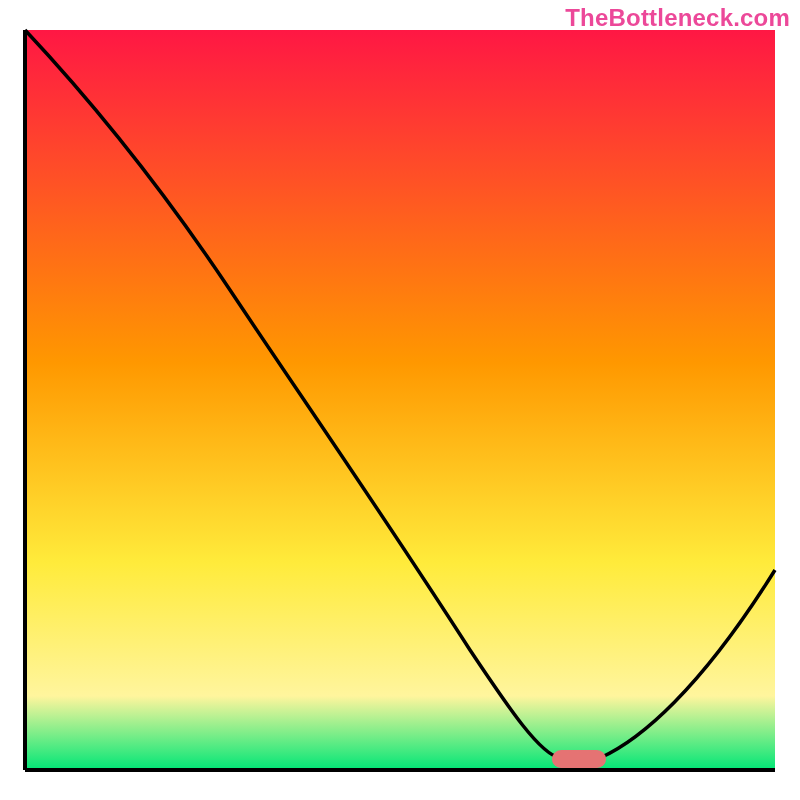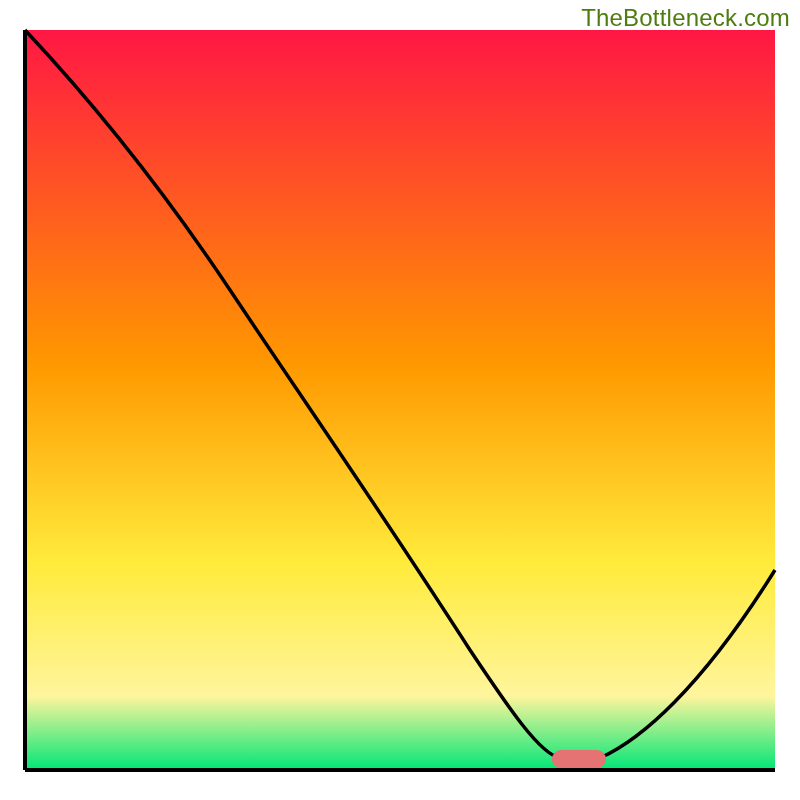--- a/index.html
+++ b/index.html
@@ -14,22 +14,22 @@
   .stage {
     position: relative;
     width: 800px;
     height: 800px;
   }
   .watermark {
     position: absolute;
     top: 4px;
     right: 10px;
     font-size: 24px;
-    font-weight: 400;
-    color: #4d7c0f;
+    font-weight: 700;
+    color: #ec4899;
     letter-spacing: 0.2px;
   }
   svg {
     display: block;
   }
 </style>
 </head>
 <body>
 
 <div class="stage">

